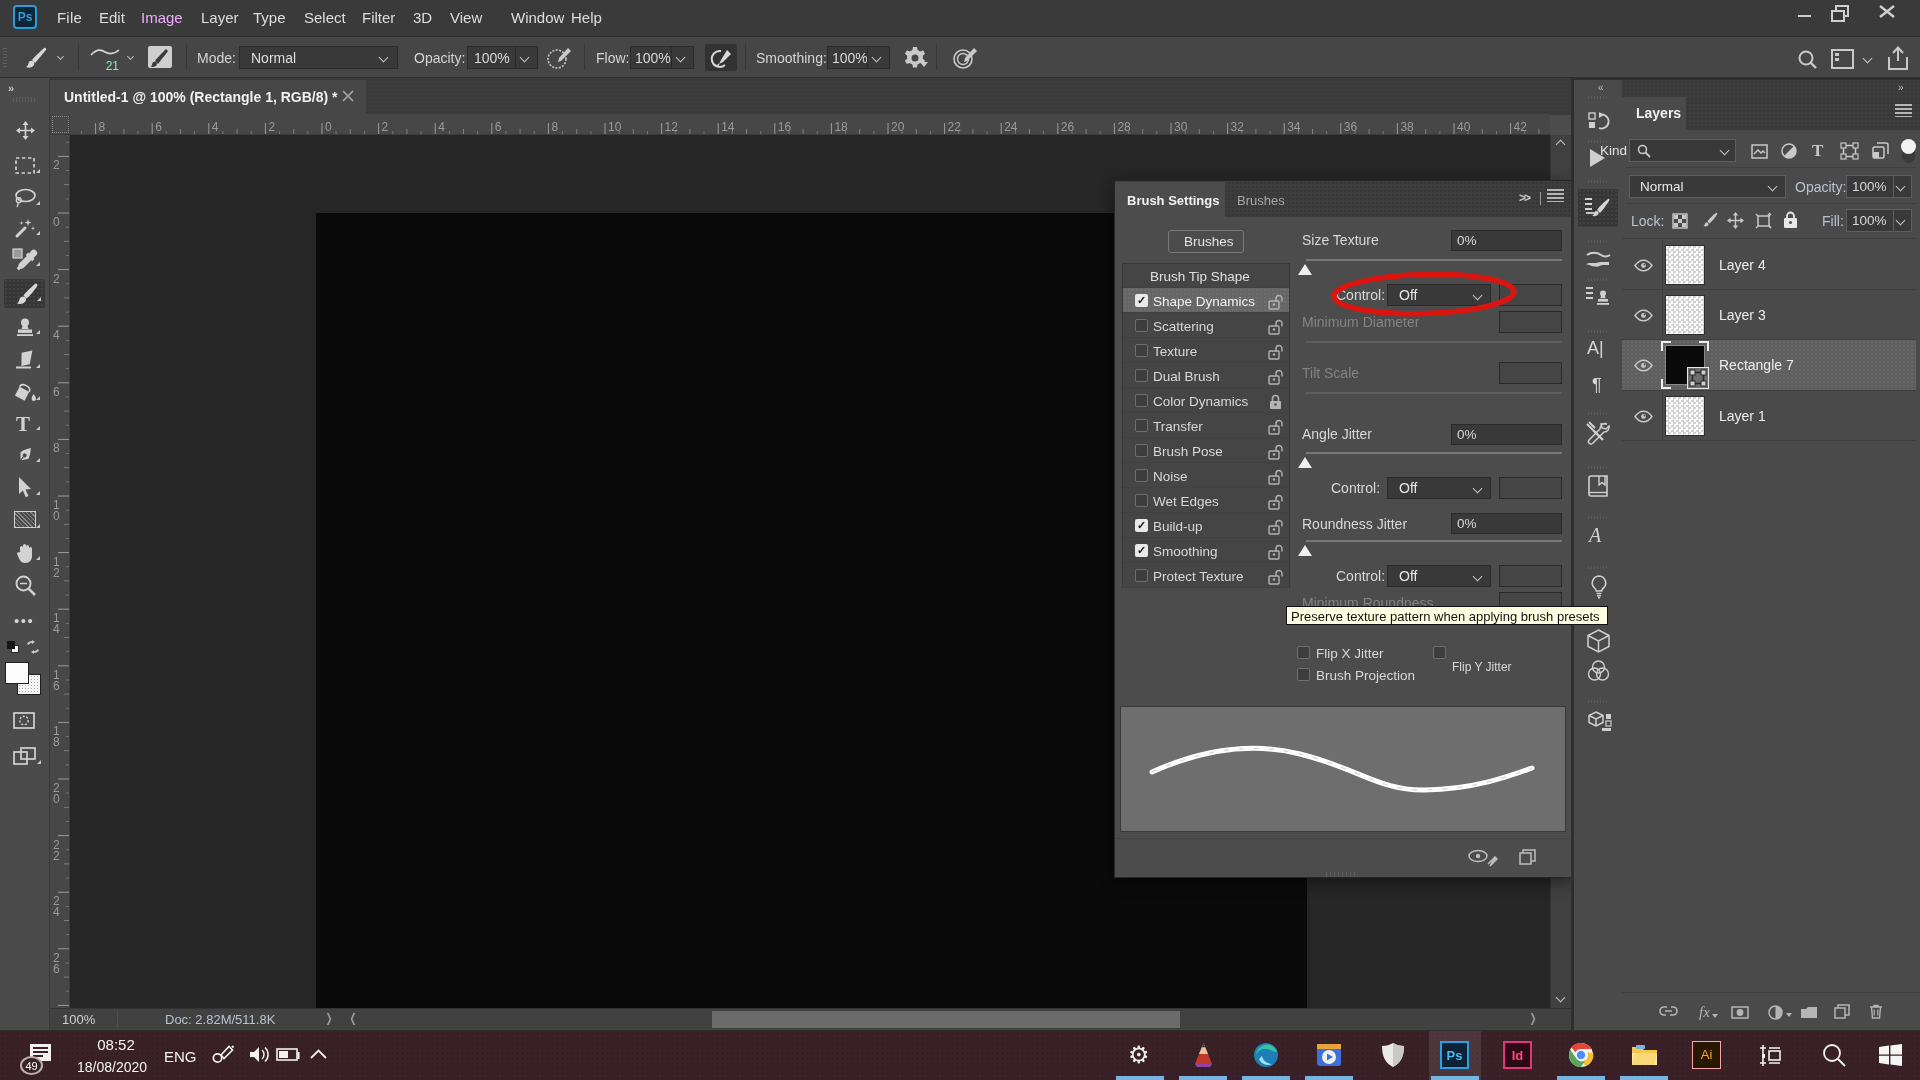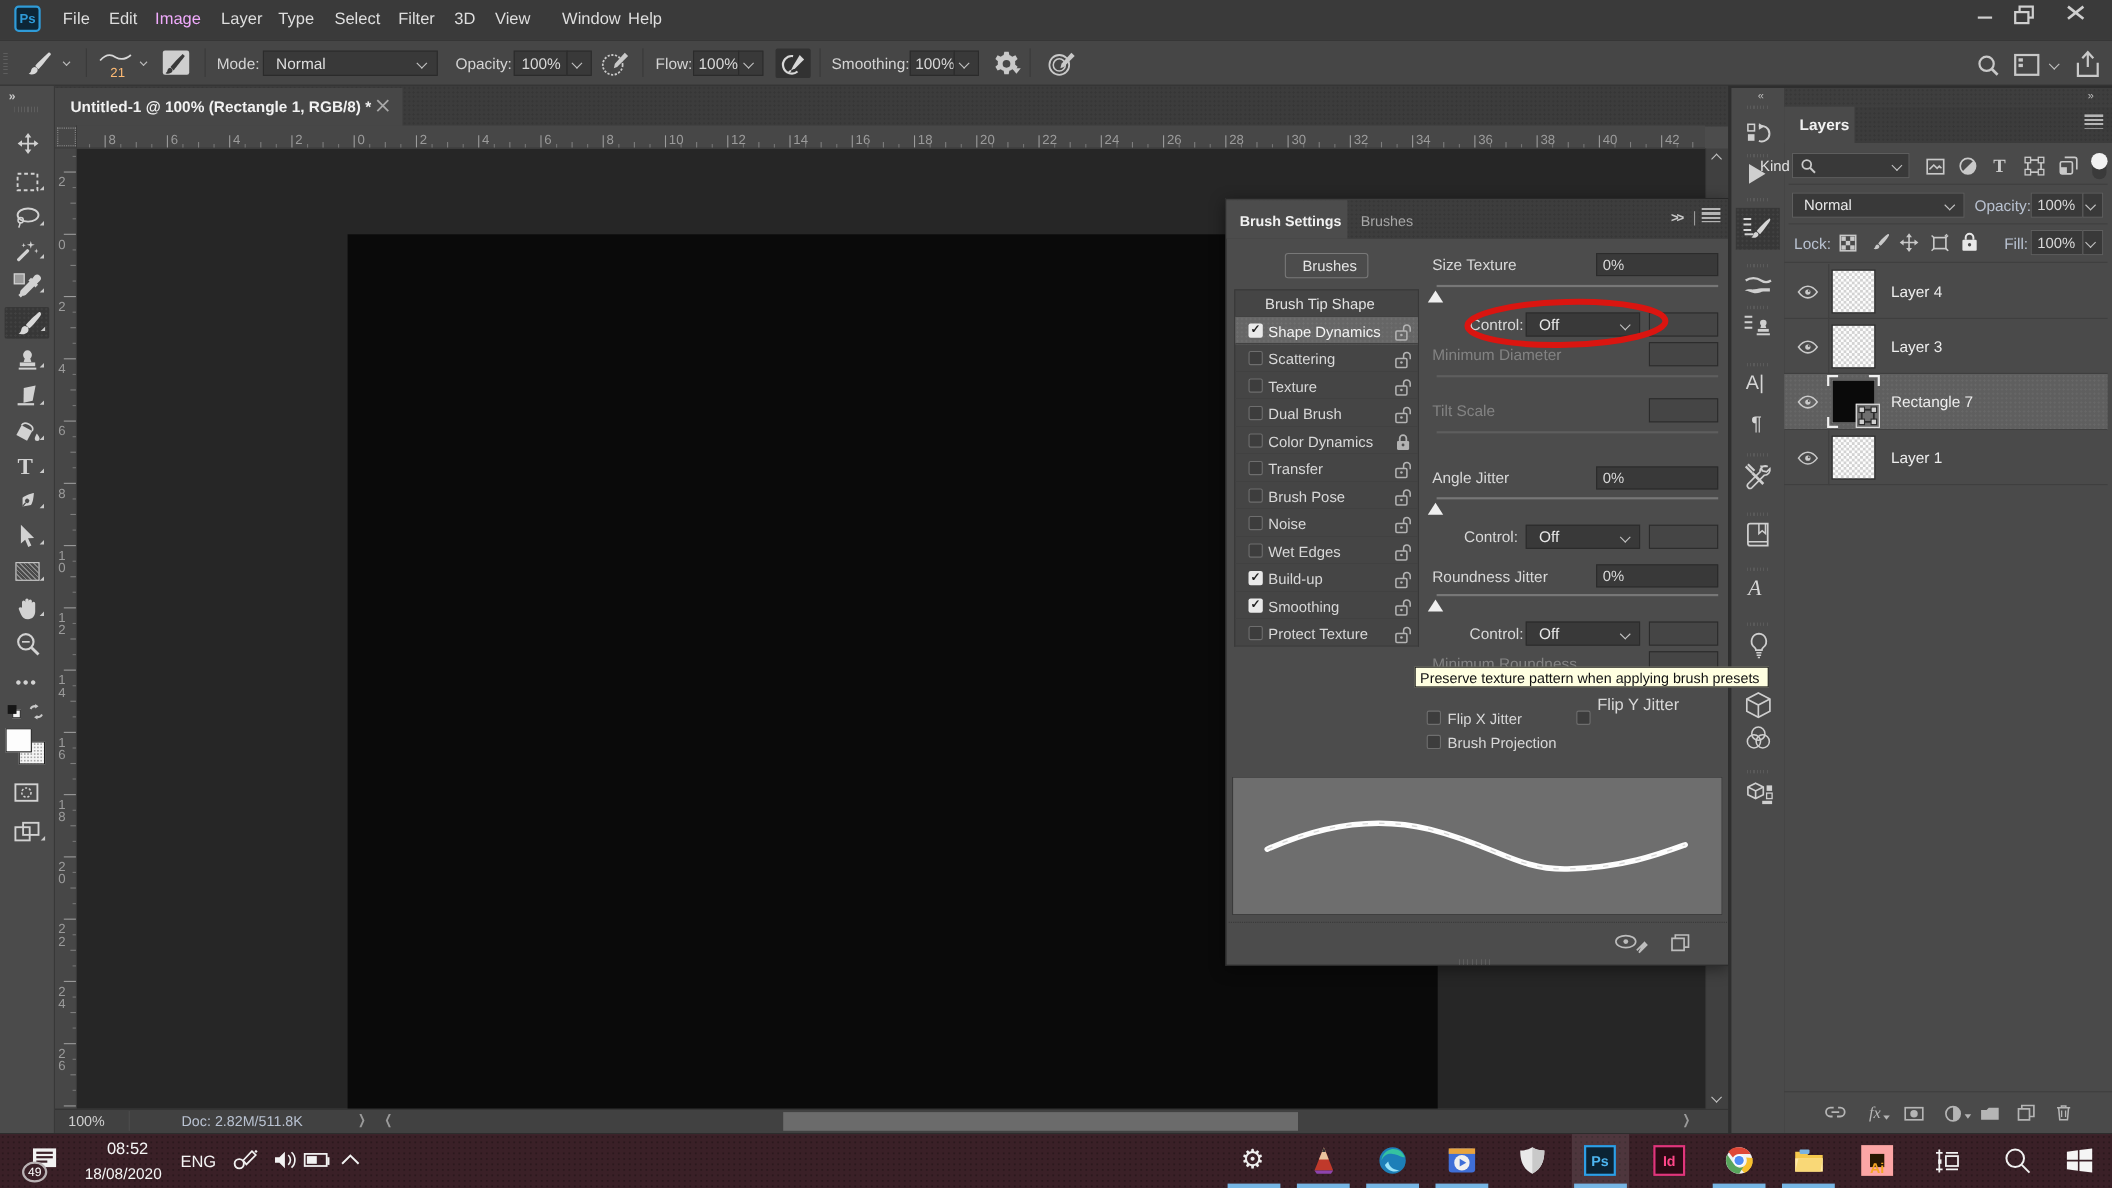--- a/index.html
+++ b/index.html
@@ -46,21 +46,21 @@
 <div class="a" style="left:3px;top:48px;width:4px;height:20px;background:repeating-linear-gradient(#5e5e5e 0 1px,transparent 1px 3px)"></div>
 <svg class="a" style="left:24px;top:46px" width="24" height="24" viewBox="0 0 24 24">
     <path d="M20 2 C18 4 10 11 8 14 L11 17 C14 14 20 6 22 4 C23 3 21 1 20 2 Z" fill="#d8d8d8"></path>
     <path d="M7.4 14.8 C5.5 15 4.6 16.4 4.3 18 C4 19.6 3.2 20.4 2 21 C4.5 22.3 8.6 21.6 9.8 19.3 C10.5 18 10.3 16.5 9.6 15.6 Z" fill="#d8d8d8"></path>
   </svg>
 <div class="cvs" style="left:58px;top:54px"></div>
 <div class="sep" style="left:78px;top:44px;height:26px"></div>
 <svg class="a" style="left:90px;top:46px" width="30" height="12" viewBox="0 0 30 12">
     <path d="M1 9 Q8 1 15 6 Q22 10 29 4" fill="none" stroke="#d8d8d8" stroke-width="1.6"></path>
   </svg>
-<div class="a" style="left:95px;top:59px;width:24px;text-align:center;font-size:12px;color:#fdba74">21</div>
+<div class="a" style="left:95px;top:59px;width:24px;text-align:right;font-size:12px;color:#86efac">21</div>
 <div class="cvs" style="left:128px;top:54px"></div>
 <svg class="a" style="left:147px;top:45px" width="26" height="25" viewBox="0 0 26 25">
     <rect x="1" y="1" width="24" height="22" rx="2" fill="#cfcfcf"></rect>
     <path d="M19 4 C16 7 10 13 8 16 L11 19 C13 16 19 9 21 6 Z" fill="#3a3a3a"></path>
     <path d="M7.6 16.6 C6 17 5.4 18 5.2 19.2 C5 20.4 4.4 21 3.5 21.5 C5.5 22.5 8.7 21.9 9.6 20.1 C10.1 19 9.9 18 9.4 17.4 Z" fill="#3a3a3a"></path>
   </svg>
 <div class="sep" style="left:186px;top:44px;height:26px"></div>
 <div class="lbl" style="left:197px;top:50px;color:#d4d4d4">Mode:</div>
 <div class="a box" style="left:239px;top:46px;width:159px;height:23px"></div>
 <div class="lbl" style="left:251px;top:50px;color:#dedede">Normal</div>
@@ -626,21 +626,21 @@
 <div class="a box" style="left:1387px;top:565px;width:104px;height:22px"></div>
 <div class="lbl" style="left:1399px;top:568px;color:#e8e8e8">Off</div>
 <div class="cv" style="left:1474px;top:573px"></div>
 <div class="a box" style="left:1499px;top:565px;width:63px;height:22px;background:#454545"></div>
 <div class="lbl" style="left:1302px;top:595px;color:#838383">Minimum Roundness</div>
 <div class="a box" style="left:1499px;top:592px;width:63px;height:22px;background:#454545"></div>
 
 <div class="cb" style="left:1297px;top:646px"></div>
 <div class="lbl" style="left:1316px;top:646px;font-size:13.5px">Flip X Jitter</div>
 <div class="cb" style="left:1433px;top:646px"></div>
-<div class="lbl" style="left:1452px;top:632px;font-size:15px">Flip Y Jitter</div>
+<div class="lbl" style="left:1452px;top:660px;font-size:12px">Flip Y Jitter</div>
 <div class="cb" style="left:1297px;top:668px"></div>
 <div class="lbl" style="left:1316px;top:668px;font-size:13.5px">Brush Projection</div>
 
 <div class="a" style="left:1120px;top:706px;width:446px;height:126px;background:#6e6e6e;border:1px solid #3a3a3a"></div>
 <svg class="a" style="left:1120px;top:706px" width="446" height="126" viewBox="0 0 446 126">
     <path d="M32 66 C 90 40 140 38 180 48 C 240 63 260 85 305 84 C 355 83 390 70 412 62" fill="none" stroke="#fdfdfd" stroke-width="5" stroke-linecap="round"></path>
     <path d="M32 66 C 90 40 140 38 180 48 C 240 63 260 85 305 84 C 355 83 390 70 412 62" fill="none" stroke="#6e6e6e" stroke-opacity=".28" stroke-width="1.2" stroke-dasharray="5 10"></path>
   </svg>
 
 <div class="a" style="left:1117px;top:838px;width:453px;height:1px;border-top:1px dotted #3a3a3a"></div>
@@ -971,21 +971,21 @@
     <circle cx="13" cy="13" r="4.2" fill="#4e8cf5"></circle>
   </svg>
 <div class="a" style="left:1557px;top:1076px;width:48px;height:4px;background:#76b5e3"></div>
 <svg class="a" style="left:1631px;top:1044px" width="27" height="22" viewBox="0 0 27 22">
     <path d="M1 21 V3 H10 L13 6 H26 V21 Z" fill="#f5c84c"></path>
     <path d="M1 9 H26 V21 H1 Z" fill="#ffe9a8"></path>
     <path d="M1 21 L4 9 H26 L24 21 Z" fill="#f9d877"></path>
     <rect x="5" y="1" width="9" height="4" rx="1" fill="#7ab3e0"></rect>
   </svg>
 <div class="a" style="left:1620px;top:1076px;width:48px;height:4px;background:#76b5e3"></div>
-<div class="a" style="left:1692px;top:1041px;width:29px;height:28px;background:#271803;border:8px solid #fca5a5;color:#f5a623;font-weight:bold;font-size:13px;text-align:center;line-height:25px">Ai</div>
+<div class="a" style="left:1692px;top:1041px;width:29px;height:28px;background:#271803;border:1px solid #fca5a5;color:#f5a623;font-weight:normal;font-size:13px;text-align:center;line-height:25px">Ai</div>
 <svg class="a" style="left:1759px;top:1044px" width="23" height="23" viewBox="0 0 23 23">
     <path d="M4 1 V22 M1 4 H7 M1 19 H7" stroke="#f2f2f2" stroke-width="1.6" fill="none"></path>
     <rect x="3" y="10" width="3" height="4" fill="#f2f2f2"></rect>
     <path d="M10 4 H21 M10 19 H21" stroke="#f2f2f2" stroke-width="1.6"></path>
     <rect x="10" y="7" width="11" height="9" fill="none" stroke="#f2f2f2" stroke-width="1.6"></rect>
   </svg>
 <svg class="a" style="left:1822px;top:1043px" width="24" height="24" viewBox="0 0 24 24">
     <circle cx="10" cy="10" r="8" fill="none" stroke="#f2f2f2" stroke-width="1.8"></circle>
     <path d="M16 16 L23 23" stroke="#f2f2f2" stroke-width="1.8"></path>
   </svg>

